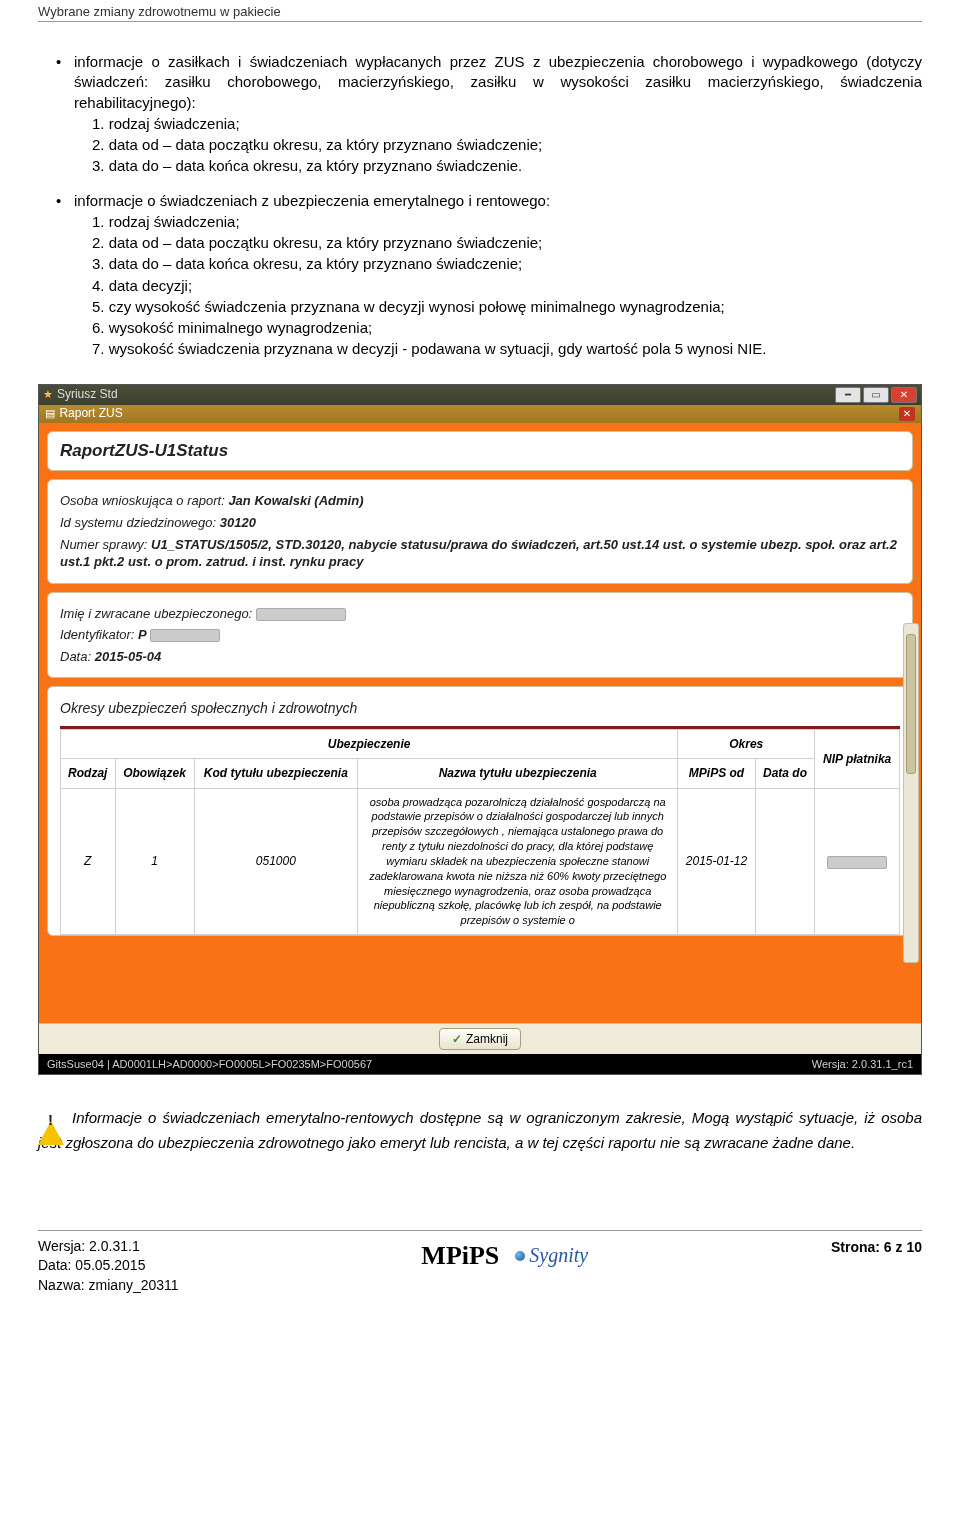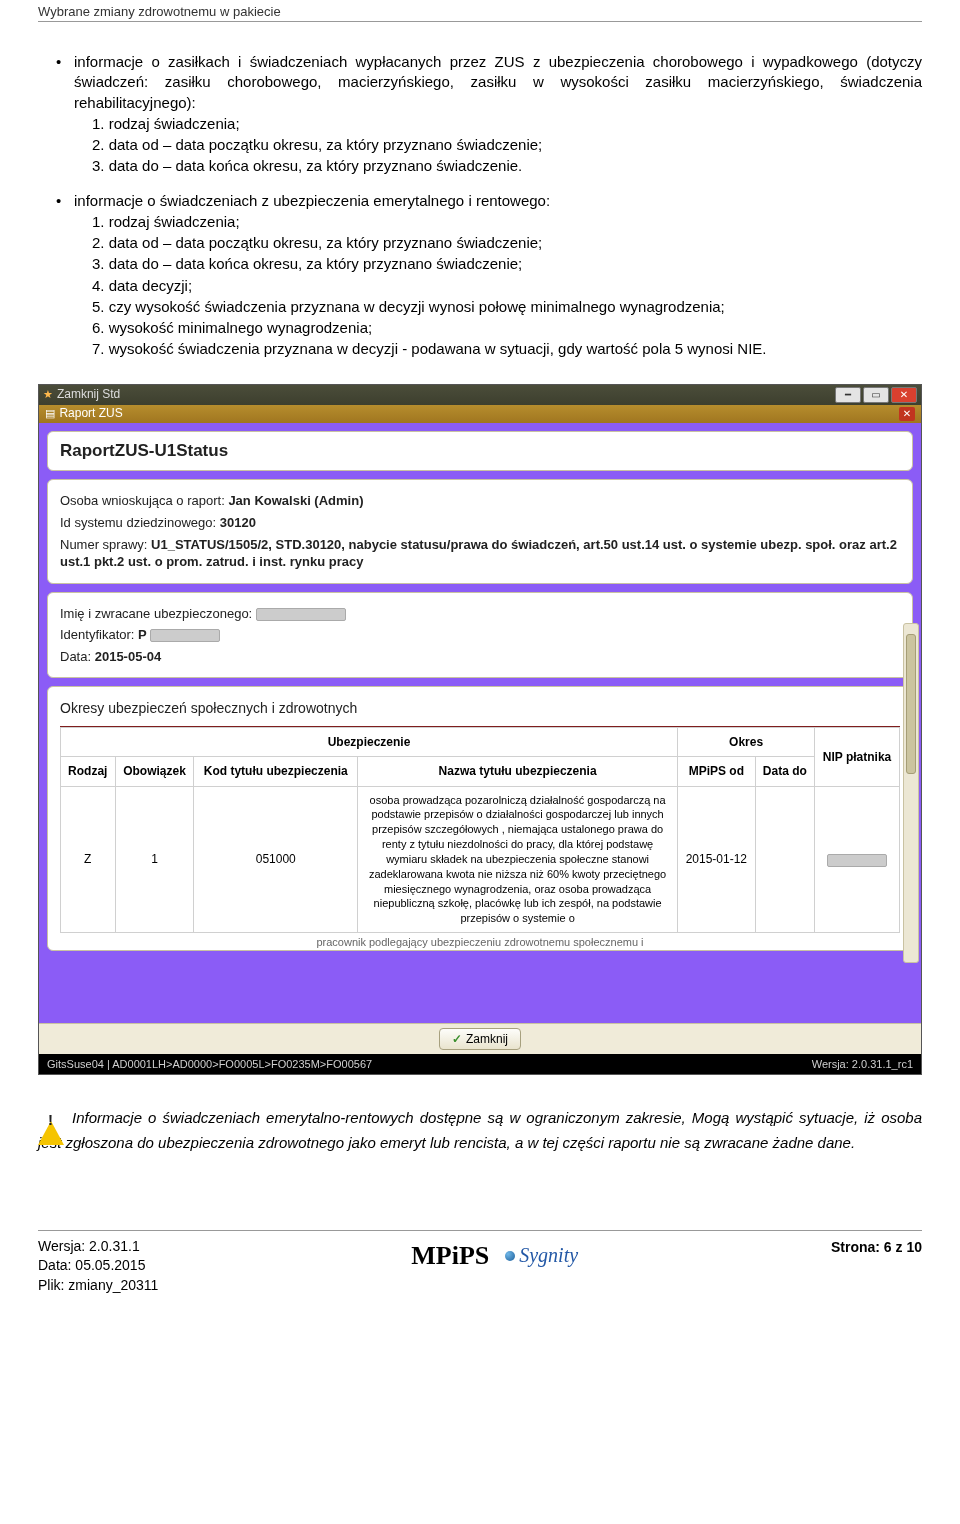--- a/index.html
+++ b/index.html
@@ -82,23 +82,24 @@
     font-size: 12px;
     padding: 2px 6px;
     display: flex;
     align-items: center;
     height: 18px;
   }
   .sub-bar .doc-icon { margin-right: 4px; font-size: 11px; }
   .sub-bar .x-right { margin-left: auto; background: #c1341f; color:#fff; width:16px; height:14px; display:flex;align-items:center;justify-content:center;border-radius:2px;font-size:10px; }
   .app-body {
     padding: 8px;
-    background: #8b5cf6;
+    background: #f97316;
     position: relative;
     min-height: 600px;
+    font-style: italic;
   }
   .panel {
     background: #fff;
     border: 1px solid #c9c2a2;
     border-radius: 6px;
     padding: 8px 12px;
     margin-bottom: 8px;
     position: relative;
   }
   .rpt-title {
@@ -114,21 +115,21 @@
     background: #ccc;
     border: 1px solid #aaa;
     height: 13px;
     vertical-align: middle;
     border-radius: 2px;
   }
   .redact.w90 { width: 90px; }
   .redact.w70 { width: 70px; }
   .redact.w60 { width: 60px; }
   .inner-tbl-wrap {
-    border-top: 1px solid #7f1d1d;
+    border-top: 3px solid #7f1d1d;
     margin-top: 4px;
     width: 100%;
   }
   table.okresy {
     border-collapse: collapse;
     width: 100%;
     font-size: 12px;
   }
   table.okresy th, table.okresy td {
     border: 1px solid #d0d0d0;
@@ -306,21 +307,21 @@
         <div class="num-item">4. data decyzji;</div>
         <div class="num-item">5. czy wysokość świadczenia przyznana w decyzji wynosi połowę minimalnego wynagrodzenia;</div>
         <div class="num-item">6. wysokość minimalnego wynagrodzenia;</div>
         <div class="num-item">7. wysokość świadczenia przyznana w decyzji - podawana w sytuacji, gdy wartość pola 5 wynosi NIE.</div>
       </div>
     </div>
 
     <div class="app-wrap">
       <div class="win-bar">
         <span class="star">★</span>
-        <span>Zamknij Std</span>
+        <span>Syriusz Std</span>
         <div class="win-btns">
           <div class="win-btn">━</div>
           <div class="win-btn">▭</div>
           <div class="win-btn close">✕</div>
         </div>
       </div>
       <div class="sub-bar">
         <span class="doc-icon">▤</span>
         <span>Raport ZUS</span>
         <span class="x-right">✕</span>
@@ -384,21 +385,20 @@
                 <td>Z</td>
                 <td>1</td>
                 <td>051000</td>
                 <td class="cell-nazwa">osoba prowadząca pozarolniczą działalność gospodarczą na podstawie przepisów o działalności gospodarczej lub innych przepisów szczegółowych , niemająca ustalonego prawa do renty z tytułu niezdolności do pracy, dla której podstawę wymiaru składek na ubezpieczenia społeczne stanowi zadeklarowana kwota nie niższa niż 60% kwoty przeciętnego miesięcznego wynagrodzenia, oraz osoba prowadząca niepubliczną szkołę, placówkę lub ich zespół, na podstawie przepisów o systemie o</td>
                 <td>2015-01-12</td>
                 <td></td>
                 <td><span class="redact w60"></span></td>
               </tr>
             </tbody>
               </table>
-            <div class="truncated-row">pracownik podlegający ubezpieczeniu zdrowotnemu społecznemu i</div>
           </div>
         </div>
 
         <div class="scroll-indicator">
           <div class="scroll-thumb"></div>
         </div>
       </div>
 
       <div class="btn-bar">
         <button class="btn-zamknij">
@@ -416,21 +416,21 @@
     <div class="note-block">
       <span class="warn-icon"><span class="warn-tri"></span></span><span>Informacje o świadczeniach emerytalno-rentowych dostępne są w ograniczonym zakresie, Mogą wystąpić sytuacje, iż osoba jest zgłoszona do ubezpieczenia zdrowotnego jako emeryt lub rencista, a w tej części raportu nie są zwracane żadne dane.</span>
     </div>
 
   </div>
 
   <div class="footer">
     <div class="footer-left">
       <div>Wersja: 2.0.31.1</div>
       <div>Data: 05.05.2015</div>
-      <div>Plik: zmiany_20311</div>
+      <div>Nazwa: zmiany_20311</div>
     </div>
     <div class="footer-center">
       <span class="mpips">MPiPS</span>
       <span class="sygnity">
         <span class="syg-dot"></span>
         <span>Sygnity</span>
       </span>
     </div>
     <div class="footer-right">Strona: 6 z 10</div>
   </div>

